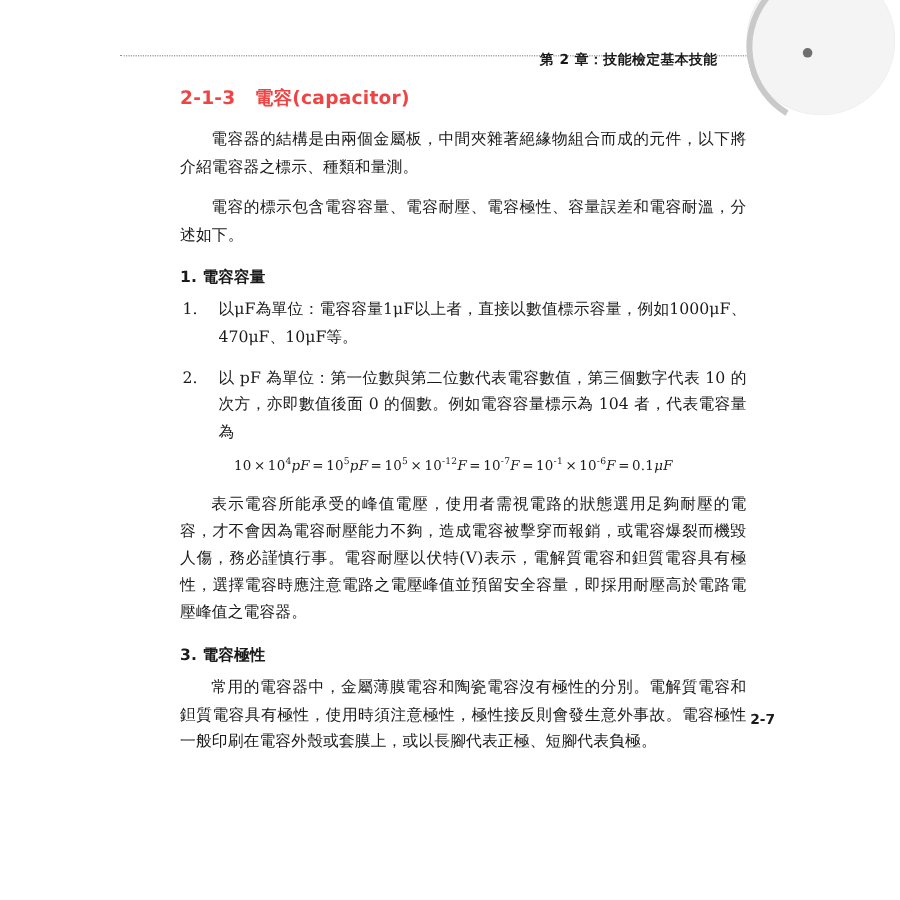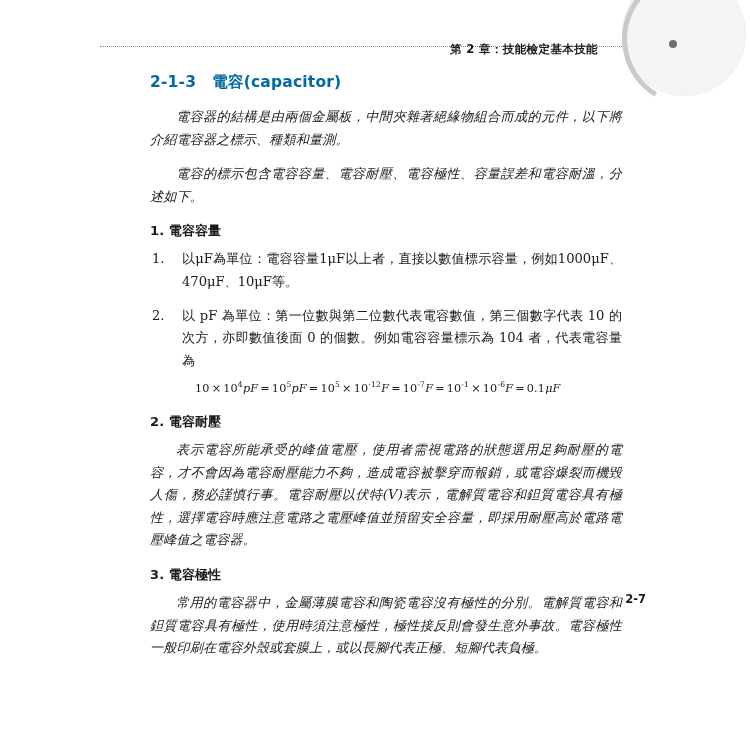--- a/index.html
+++ b/index.html
@@ -97,36 +97,35 @@
     position: absolute;
     left: 150px;
     top: 72px;
     width: 472px;
   }
 
   .section-title {
     font-family: "DejaVu Sans", "Liberation Sans", sans-serif;
     font-size: 15.5px;
     font-weight: bold;
-    color: #0369a1;
+    color: #ef4444;
     margin: 0 0 13px 0;
     letter-spacing: 0.2px;
     white-space: nowrap;
   }
   .section-title .num { margin-right: 16px; }
 
   p.body {
     font-size: 13.1px;
     line-height: 22.6px;
     text-align: justify;
     text-justify: inter-ideograph;
     margin: 0 0 12px 0;
     text-indent: 26px;
     letter-spacing: 0.15px;
-    font-style: italic;
   }
 
   h3.sub {
     font-family: "DejaVu Sans", "Liberation Sans", sans-serif;
     font-size: 13px;
     font-weight: bold;
     margin: 14px 0 8px 0;
     letter-spacing: 0.1px;
   }
 
@@ -212,21 +211,20 @@
         <span class="marker">1.</span><span>以μF為單位：電容容量1μF以上者，直接以數值標示容量，例如1000μF、470μF、10μF等。</span>
       </li>
       <li>
         <span class="marker">2.</span><span>以 pF 為單位：第一位數與第二位數代表電容數值，第三個數字代表 10 的次方，亦即數值後面 0 的個數。例如電容容量標示為 104 者，代表電容量為</span>
         <div class="formula">
           <span class="num">10</span><span class="op">×</span><span class="num">10</span><sup>4</sup><span>pF</span><span class="op">=</span><span class="num">10</span><sup>5</sup><span>pF</span><span class="op">=</span><span class="num">10</span><sup>5</sup><span class="op">×</span><span class="num">10</span><sup>-12</sup><span>F</span><span class="op">=</span><span class="num">10</span><sup>-7</sup><span>F</span><span class="op">=</span><span class="num">10</span><sup>-1</sup><span class="op">×</span><span class="num">10</span><sup>-6</sup><span>F</span><span class="op">=</span><span class="num">0.1</span><span>μF</span>
         </div>
       </li>
     </ol>
 
-    <h3 class="sub">2. 電容耐壓</h3>
     <p class="body">表示電容所能承受的峰值電壓，使用者需視電路的狀態選用足夠耐壓的電容，才不會因為電容耐壓能力不夠，造成電容被擊穿而報銷，或電容爆裂而機毀人傷，務必謹慎行事。電容耐壓以伏特(V)表示，電解質電容和鉭質電容具有極性，選擇電容時應注意電路之電壓峰值並預留安全容量，即採用耐壓高於電路電壓峰值之電容器。</p>
 
     <h3 class="sub">3. 電容極性</h3>
     <p class="body">常用的電容器中，金屬薄膜電容和陶瓷電容沒有極性的分別。電解質電容和鉭質電容具有極性，使用時須注意極性，極性接反則會發生意外事故。電容極性一般印刷在電容外殼或套膜上，或以長腳代表正極、短腳代表負極。</p>
 
 
   </div>
 
   <div class="footer-page">2-7</div>
 

